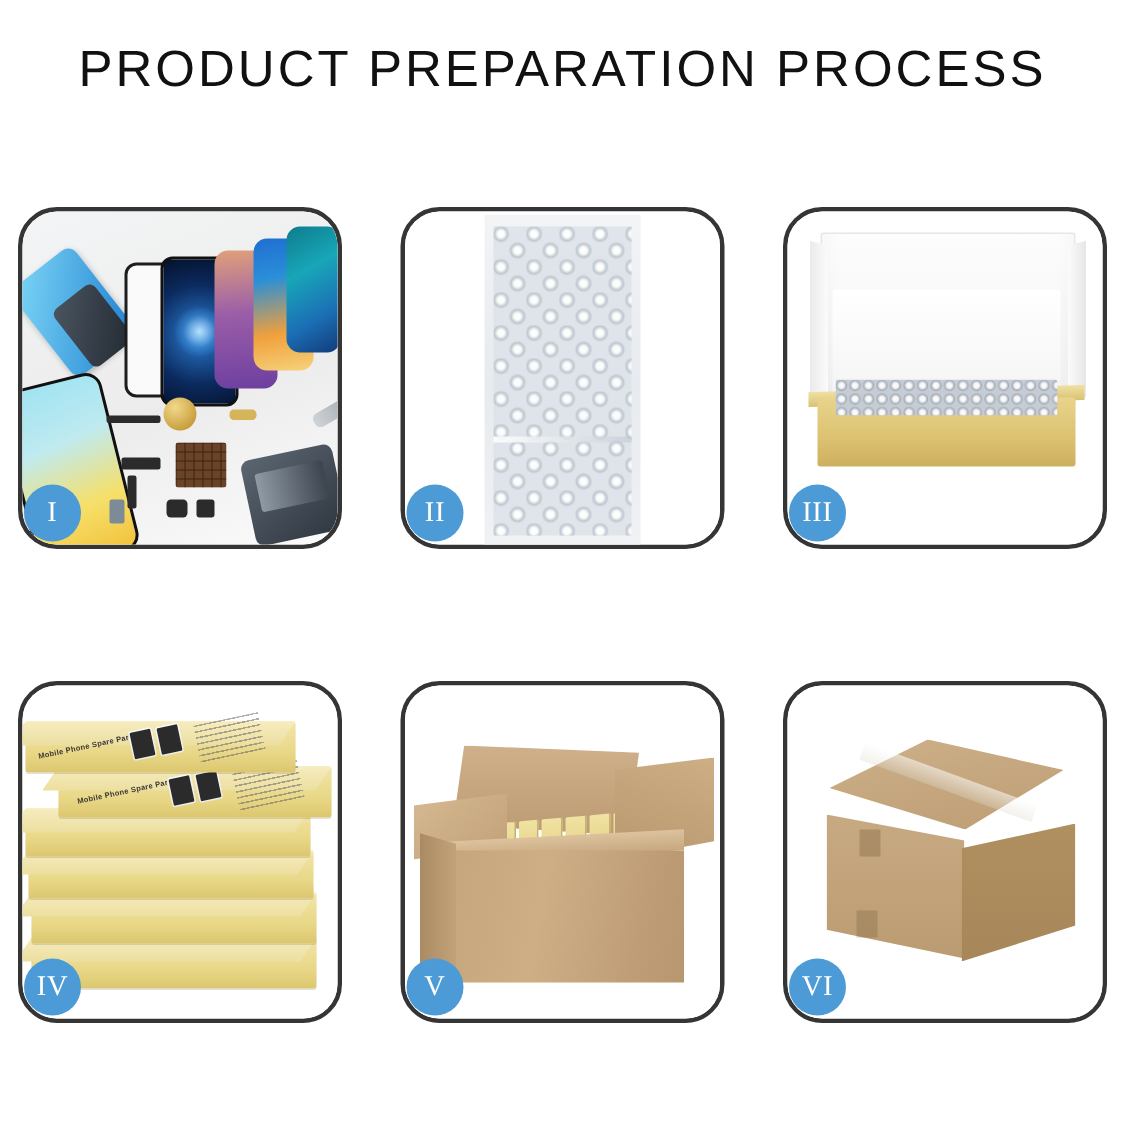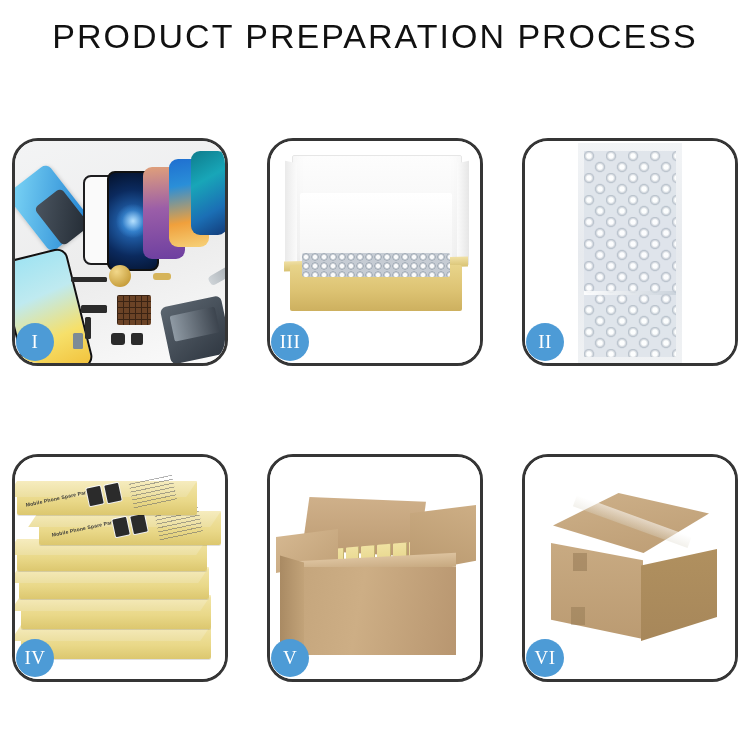--- a/index.html
+++ b/index.html
@@ -3,21 +3,21 @@
 <meta charset="utf-8">
 <style>
   html,body{margin:0;padding:0;}
   body{
     width:750px;height:750px;background:#ffffff;
     font-family:"Liberation Sans","DejaVu Sans",sans-serif;
     overflow:hidden;position:relative;
   }
   .page{width:750px;height:750px;position:relative;}
 
-  .header{padding-top:18px;text-align:center;}
+  .header{padding-top:28px;text-align:center;}
   .title{
     font-size:34px;letter-spacing:2.0px;color:#111;
     font-weight:400;line-height:1.1;white-space:nowrap;
   }
   .subtitle{
     margin-top:11px;font-size:14.5px;color:#1a1a1a;
     letter-spacing:.1px;white-space:nowrap;
   }
 
   .grid{
@@ -223,38 +223,38 @@
           <span class="pt" style="left:64px;top:72px;width:12px;height:12px;border-radius:2px;"></span>
           <span class="pt" style="left:6px;top:72px;width:10px;height:16px;background:#7d8b96;"></span>
           <span class="backplate"></span>
           <span class="tool"></span>
         </div>
         <div class="badge">I</div>
       </div>
     </div>
 
     <div class="panel">
+      <div class="panel-inner p2">
+        <div class="bubblebag">
+          <div class="bubbles"></div>
+          <div class="bagseam"></div>
+        </div>
+        <div class="badge">II</div>
+      </div>
+    </div>
+
+    <div class="panel">
       <div class="panel-inner p3">
         <div class="lid"></div>
         <div class="foam"></div>
         <div class="boxlip"></div>
         <div class="boxbase">
           <div class="inner"></div>
         </div>
         <div class="badge">III</div>
-      </div>
-    </div>
-
-    <div class="panel">
-      <div class="panel-inner p2">
-        <div class="bubblebag">
-          <div class="bubbles"></div>
-          <div class="bagseam"></div>
-        </div>
-        <div class="badge">II</div>
       </div>
     </div>
 
     <div class="panel">
       <div class="panel-inner p4">
         <div class="stack">
           <div class="sbox" style="left:4px;top:150px;width:190px;height:34px;">
               <span class="top"></span>
             </div>
           <div class="sbox" style="left:4px;top:120px;width:190px;height:34px;">

